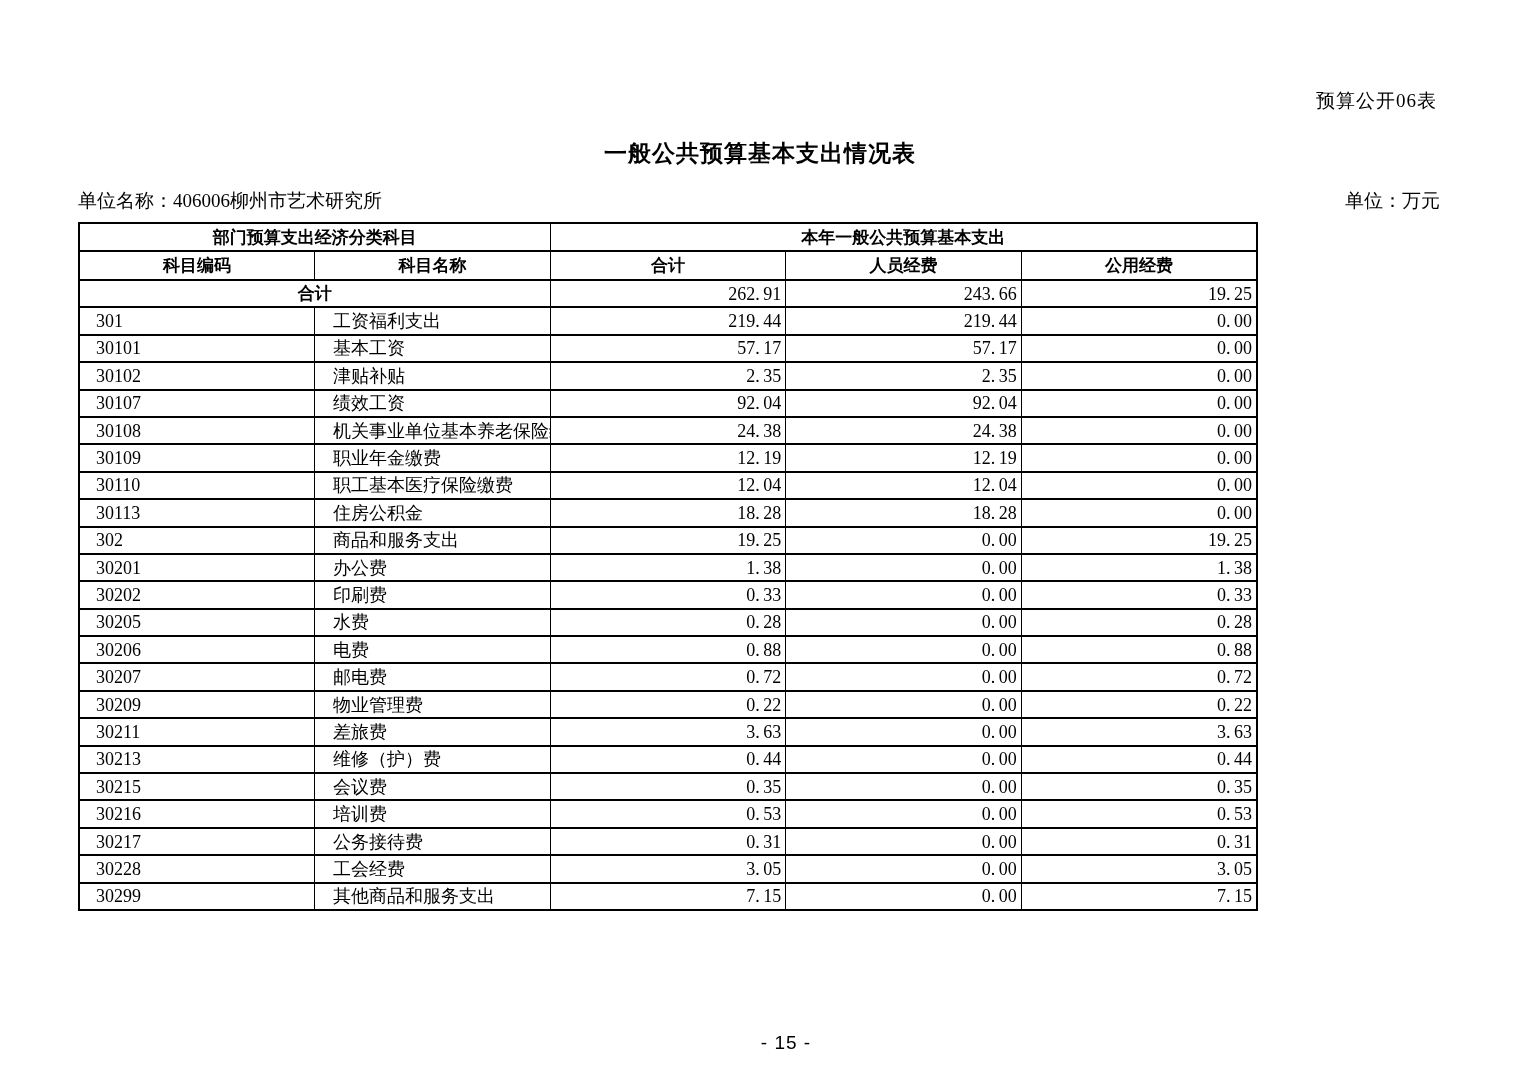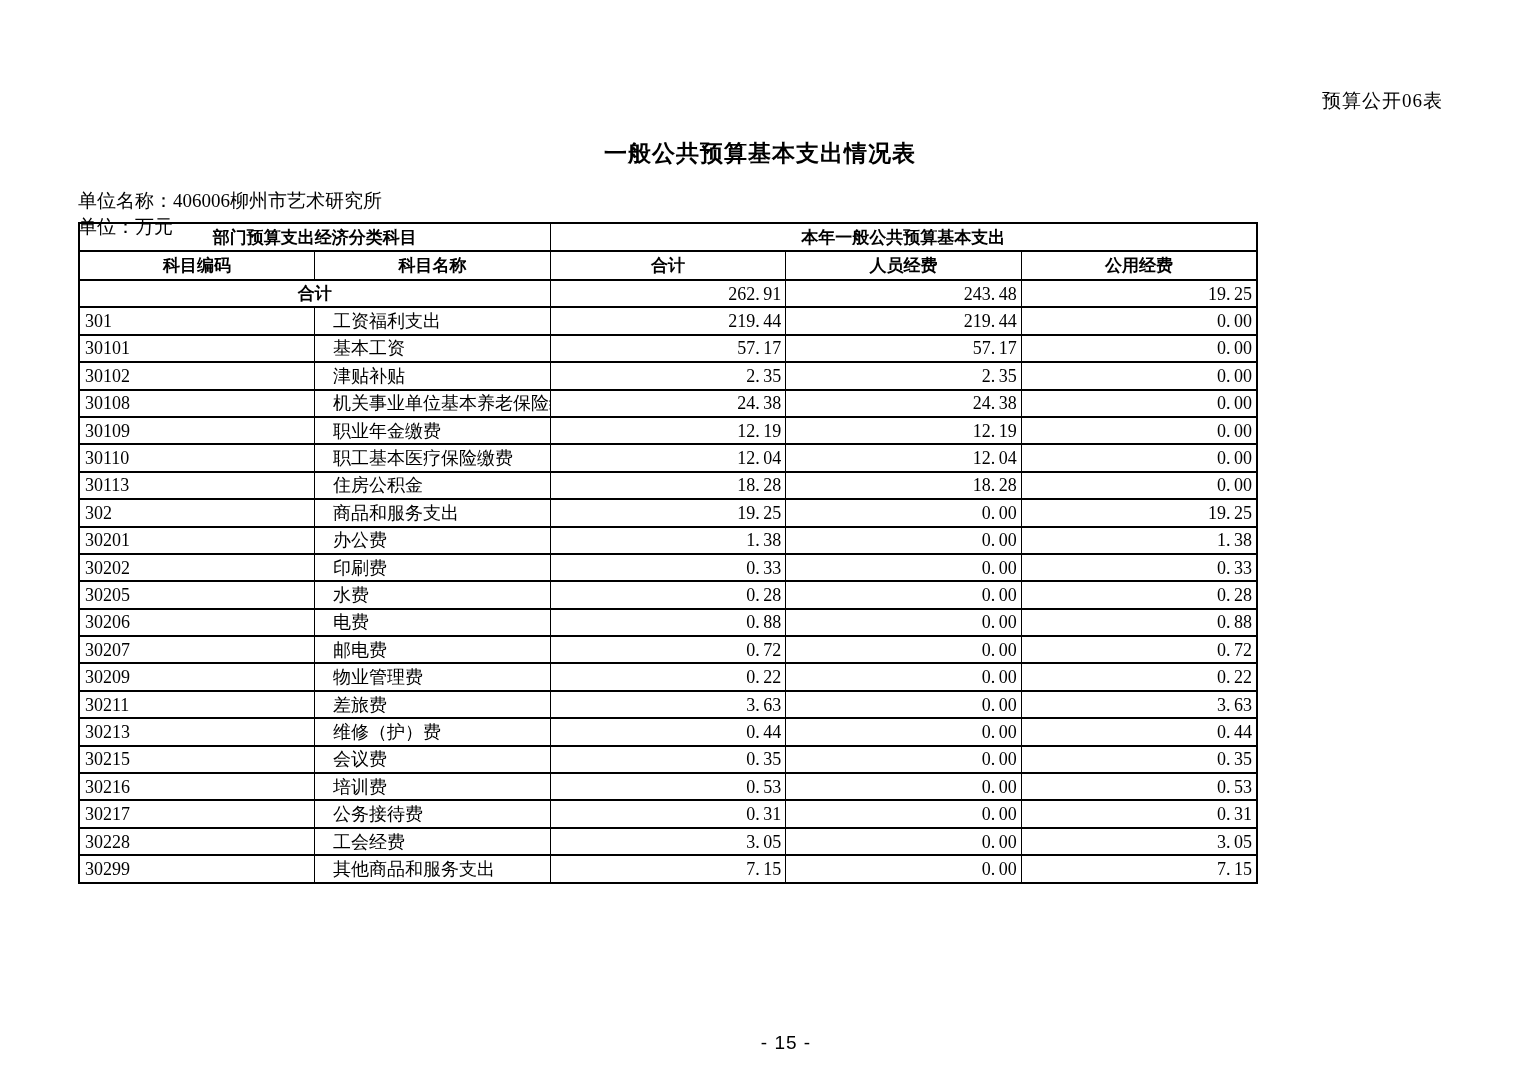--- a/index.html
+++ b/index.html
@@ -6,42 +6,41 @@
   body {
     width: 1520px; height: 1074px;
     background: #ffffff;
     color: #000000;
     font-family: "Liberation Serif", "DejaVu Serif", serif;
     position: relative;
     overflow: hidden;
   }
   .form-label {
     position: absolute;
-    top: 88px; right: 77px;
+    top: 88px; right: 83px;
     font-size: 19px;
     letter-spacing: 1px;
   }
   .page-title {
     position: absolute;
     top: 138px; left: 0;
     width: 100%;
     margin: 0;
     text-align: center;
     font-size: 23px;
     font-weight: bold;
     font-family: "Liberation Sans", "DejaVu Sans", sans-serif;
     letter-spacing: 1px;
   }
   .meta-row {
     position: absolute;
     top: 188px; left: 78px; right: 80px;
     display: flex;
     justify-content: space-between;
     font-size: 19px;
-    flex-direction: column;
   }
   table.budget-table {
     position: absolute;
     top: 222px; left: 78px;
     width: 1180px;
     border-collapse: collapse;
     table-layout: fixed;
     border: 2px solid #000;
   }
   .budget-table th, .budget-table td {
@@ -56,21 +55,21 @@
   }
   .budget-table thead th {
     font-family: "Liberation Sans", "DejaVu Sans", sans-serif;
     font-weight: bold;
     text-align: center;
     font-size: 17px;
   }
   .budget-table tr.group-header th { height: 26px; }
   .budget-table tr.col-header th { height: 27px; margin-left: 12px; }
   .budget-table tbody tr { height: 27.4px; }
-  .budget-table td.code { text-align: left; padding-left: 5px; }
+  .budget-table td.code { text-align: left; padding-left: 16px; }
   .budget-table td.name { text-align: left; padding-left: 18px; }
   .budget-table td.num  { text-align: right; padding-right: 4px; }
   .budget-table td.total-label {
     text-align: center;
     font-weight: bold;
     font-family: "Liberation Sans", "DejaVu Sans", sans-serif;
     font-size: 17px;
   }
   .page-footer {
     position: absolute;
@@ -113,21 +112,21 @@
       <th>科目名称</th>
       <th>合计</th>
       <th>人员经费</th>
       <th>公用经费</th>
     </tr>
   </thead>
   <tbody>
     <tr class="total-row">
       <td colspan="2" class="total-label">合计</td>
       <td class="num">262. 91</td>
-      <td class="num">243. 48</td>
+      <td class="num">243. 66</td>
       <td class="num">19. 25</td>
     </tr>
   <tr>
         <td class="code">301</td>
         <td class="name">工资福利支出</td>
         <td class="num">219. 44</td>
         <td class="num">219. 44</td>
         <td class="num">0. 00</td>
       </tr>
       <tr>
@@ -138,20 +137,27 @@
         <td class="num">0. 00</td>
       </tr>
       <tr>
         <td class="code">30102</td>
         <td class="name">津贴补贴</td>
         <td class="num">2. 35</td>
         <td class="num">2. 35</td>
         <td class="num">0. 00</td>
       </tr>
       <tr>
+        <td class="code">30107</td>
+        <td class="name">绩效工资</td>
+        <td class="num">92. 04</td>
+        <td class="num">92. 04</td>
+        <td class="num">0. 00</td>
+      </tr>
+      <tr>
         <td class="code">30108</td>
         <td class="name">机关事业单位基本养老保险缴费</td>
         <td class="num">24. 38</td>
         <td class="num">24. 38</td>
         <td class="num">0. 00</td>
       </tr>
       <tr>
         <td class="code">30109</td>
         <td class="name">职业年金缴费</td>
         <td class="num">12. 19</td>

